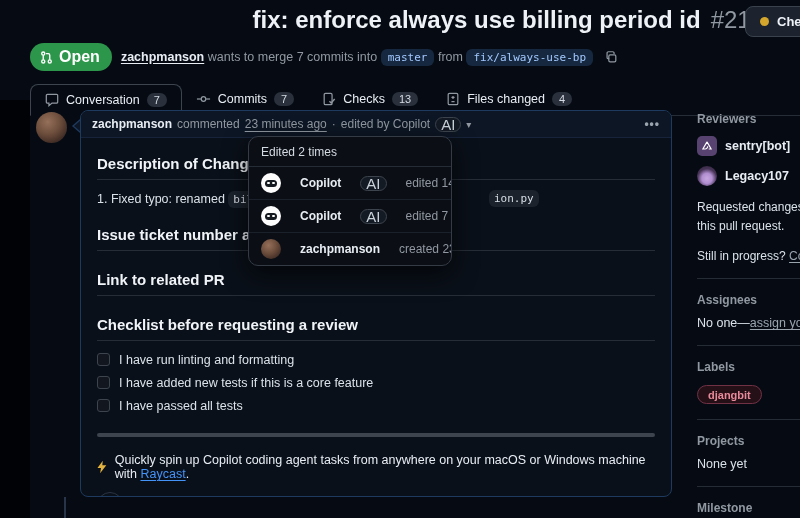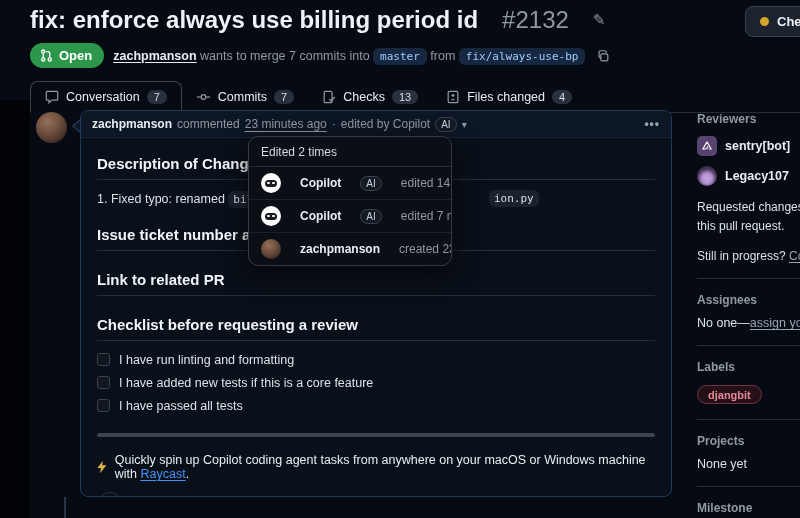--- a/index.html
+++ b/index.html
@@ -6,38 +6,38 @@
   html,body { margin:0; padding:0; }
   body {
     width:800px; height:518px; position:relative; overflow:hidden;
     background:#060b13; color:#e8edf4;
     font-family:"Liberation Sans", sans-serif; font-size:12.5px;
   }
   svg { display:block; }
   .gutter { position:absolute; left:0; top:100px; width:30px; height:418px; background:#010205; }
 
   
-  .pr-title { margin:6px 0 0 30px; font-size:24px; font-weight:600; color:#eef2f7; white-space:nowrap; display:flex; align-items:center; gap:24px;}
+  .pr-title { margin:6px 0 0 30px; font-size:24px; font-weight:600; color:#eef2f7; white-space:nowrap; display:flex; align-items:center; gap:10px;justify-content:flex-end;}
   .pr-number { color:#9198a1; font-weight:500; }
   .pencil { color:#9198a1; font-size:15px; font-weight:400; }
   .check-btn { position:absolute; left:745px; top:6px; height:31px; width:140px;
     display:flex; align-items:center; gap:8px; background:#1c232e; border:1px solid #3a424d;
     border-radius:8px; padding:0 14px; font-size:13px; font-weight:700; color:#eef2f7; }
   .dot { width:9px; height:9px; border-radius:50%; background:#d4a72c; flex:none; }
 
   .meta { margin:9px 0 0 30px; display:flex; align-items:center; gap:9px; font-size:12.5px; color:#9198a1; white-space:nowrap;}
   .open-pill { display:inline-flex; align-items:center; gap:6px; background:#2c974b; color:#fff;
-    font-weight:700; font-size:13px; padding:5px 12px 5px 10px; border-radius:999px; }
+    font-weight:700; font-size:16px; padding:5px 12px 5px 10px; border-radius:999px; }
   .author-link { color:#e8edf4; font-weight:700; text-decoration:underline; text-underline-offset:2px;}
   .branch { font-family:"DejaVu Sans Mono", monospace; font-size:11px; color:#a2c8ff;
     background:#16283f; padding:2px 7px; border-radius:6px; }
   .copy-btn { color:#9198a1; margin-left:2px; }
 
   
-  .tabs { display:flex; align-items:center; margin:13px 0 0 30px; border-bottom:1px solid #262d37; padding-right:8px;}
+  .tabs { display:flex; align-items:flex-start; margin:13px 0 0 30px; border-bottom:1px solid #262d37; padding-right:8px;}
   .tab { display:flex; align-items:center; gap:7px; padding:8px 14px; font-size:12.5px; color:#e8edf4; }
   .tab .t-icon { color:#9198a1; }
   .tab.active { border:1px solid #3d444d; border-bottom:1px solid #060b13; border-radius:8px 8px 0 0; margin-bottom:-1px; background:#060b13; }
   .counter { background:#2a313c; border-radius:999px; padding:1px 7px; font-size:11px; color:#d5dbe3; }
 
   
   .avatar-main { position:absolute; left:36px; top:112px; width:31px; height:31px; border-radius:50%;
     background:radial-gradient(circle at 38% 32%, #95705a 0%, #6b4c3b 45%, #3a2822 80%, #241712 100%); }
   .tl-line { position:absolute; left:64px; top:497px; width:2px; height:21px; background:#27344a; }
 
@@ -45,21 +45,21 @@
     background:#0a1019; border:1px solid #1e3a5f; border-radius:8px; overflow:hidden; }
   .comment-caret { position:absolute; left:72px; top:119px; width:0; height:0;
     border-top:7px solid transparent; border-bottom:7px solid transparent; border-right:8px solid #1e3a5f; }
   .comment-caret:after { content:""; position:absolute; left:1.5px; top:-6px; width:0; height:0;
     border-top:6px solid transparent; border-bottom:6px solid transparent; border-right:7px solid #0d1624; }
 
   .c-header { display:flex; align-items:center; gap:5px; height:27px; padding:0 11px;
     background:#0d1624; border-bottom:1px solid #17233a; font-size:12px; color:#9198a1; white-space:nowrap;}
   .c-author { color:#e8edf4; font-weight:700; }
   .c-time { text-decoration:underline; text-underline-offset:3px; color:#9198a1;}
-  .ai-pill { border:1px solid #3d444d; background:#141a24; border-radius:999px; font-size:10px;
+  .ai-pill { border:1px solid #3d444d; background:#141a24; border-radius:999px; font-size:15px;
     padding:0px 5px; color:#c9d1d9; line-height:13px; }
   .chev { font-size:10px; color:#9198a1; }
   .kebab { margin-left:auto; color:#9aa4af; font-weight:700; font-size:12px; letter-spacing:1px; }
 
   .c-body { padding:15px 16px; font-size:12.5px; height:360px; overflow:hidden;}
   .md-h { font-size:15px; font-weight:700; color:#f0f4f8; border-bottom:1px solid #262d37;
     padding-bottom:7px; margin:20px 0 12px; }
   .md-h.first { margin-top:2px; }
   .md-li { margin-top:12px; position:relative; color:#dbe2e9; }
   code { font-family:"DejaVu Sans Mono", monospace; font-size:11px; background:#1b222c;

